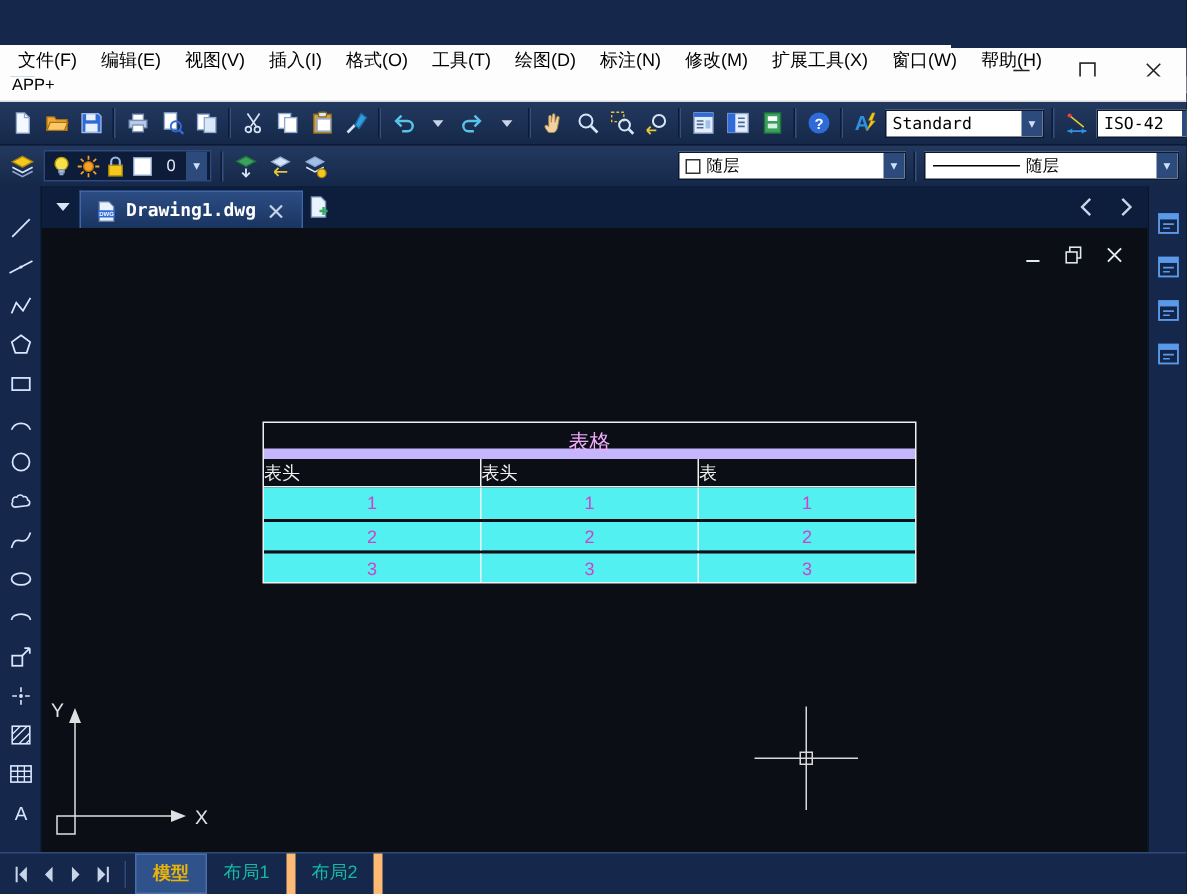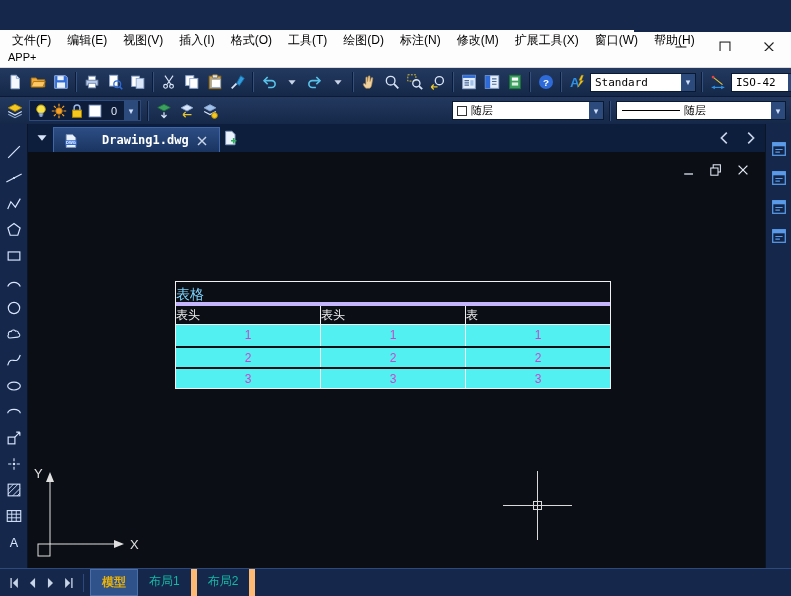--- a/index.html
+++ b/index.html
@@ -52,43 +52,43 @@
   .layer-name { color:#e3eaf6; font-size:11px; padding:0 6px; }
   .spacer { flex:1; }
 
   
   .tabrow { left:28px; top:124px; width:737px; height:28px; background:#0d1e3c;
     display:flex; align-items:stretch; padding-left:2px; }
   .tabrow .tbi { align-self:center; }
   .doctab { display:inline-flex; align-items:center; gap:5px; padding:0 9px; margin-top:3px;
     background:linear-gradient(#2c4d84,#1a3460); border:1px solid #3e66a8; border-bottom:none;
     color:#fff; }
-  .doctab-label { font-family:"DejaVu Sans Mono",monospace; font-weight:bold; font-size:12px;margin-left:18px; }
+  .doctab-label { font-family:"DejaVu Sans Mono",monospace; font-weight:bold; font-size:12px; }
   .tabclose { width:16px; height:16px; display:inline-flex; }
   .tabrow-right { margin-left:auto; display:flex; align-items:center; gap:2px; padding-right:4px; }
 
   
   .leftbar { left:0; top:124px; width:28px; height:444px; background:#15284b;
     display:flex; flex-direction:column; align-items:center; padding-top:16px; gap:2px;
     border-right:1px solid #0a1526; }
   .lti { width:26px; height:24px; display:flex; align-items:center; justify-content:center; }
   .rightbar { left:765px; top:124px; width:26px; height:444px; background:#15284b;
     display:flex; flex-direction:column; align-items:center; padding-top:14px; gap:7px;
     border-left:1px solid #0a1526; }
   .rti { width:22px; height:22px; display:flex; align-items:center; justify-content:center; }
 
   
   .canvas { left:28px; top:152px; width:737px; height:416px; background:#0b0e15; }
   .doc-controls { position:absolute; top:9px; right:14px; display:flex; gap:11px; }
   .doc-controls span { width:16px; height:16px; display:inline-flex; }
 
   .cad-table { position:absolute; left:147px; top:129px; width:436px;
     border:1px solid #f0f0f0; }
-  .tt { height:24px; line-height:24px; color:#7dd3fc; font-size:14px;
-    border-bottom:4px solid #c4b5fd; }
+  .tt { height:24px; line-height:24px; text-align:center; color:#f0abfc; font-size:14px;
+    border-bottom:7px solid #c4b5fd; }
   .th-row { display:flex; height:19px; border-bottom:1px solid #f0f0f0; }
   .thc { flex:1; text-align:left; line-height:19px; color:#f0f0f0; font-size:12px; }
   .thc + .thc { border-left:1px solid #f0f0f0; }
   .trow { display:flex; height:21px; background:#52f0f0; }
   .trow + .trow { border-top:2px solid #0b0e15; }
   .tdc { flex:1; text-align:center; line-height:21px; color:#cc44cc; font-size:12px; }
   .tdc + .tdc { border-left:1px solid #eafcfc; }
 
   .ucs { position:absolute; left:4px; bottom:4px; }
   .crosshair { position:absolute; left:509px; top:353px; width:0; height:0; }

